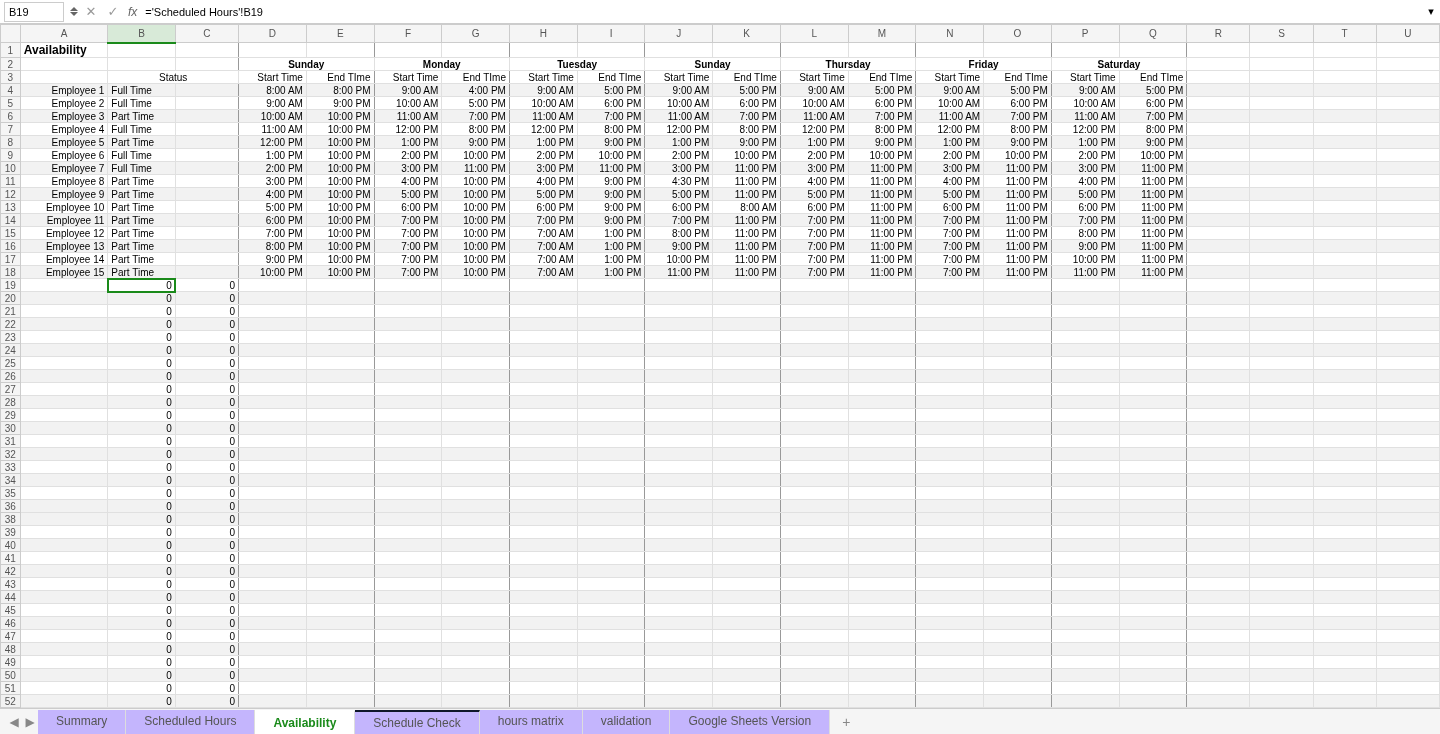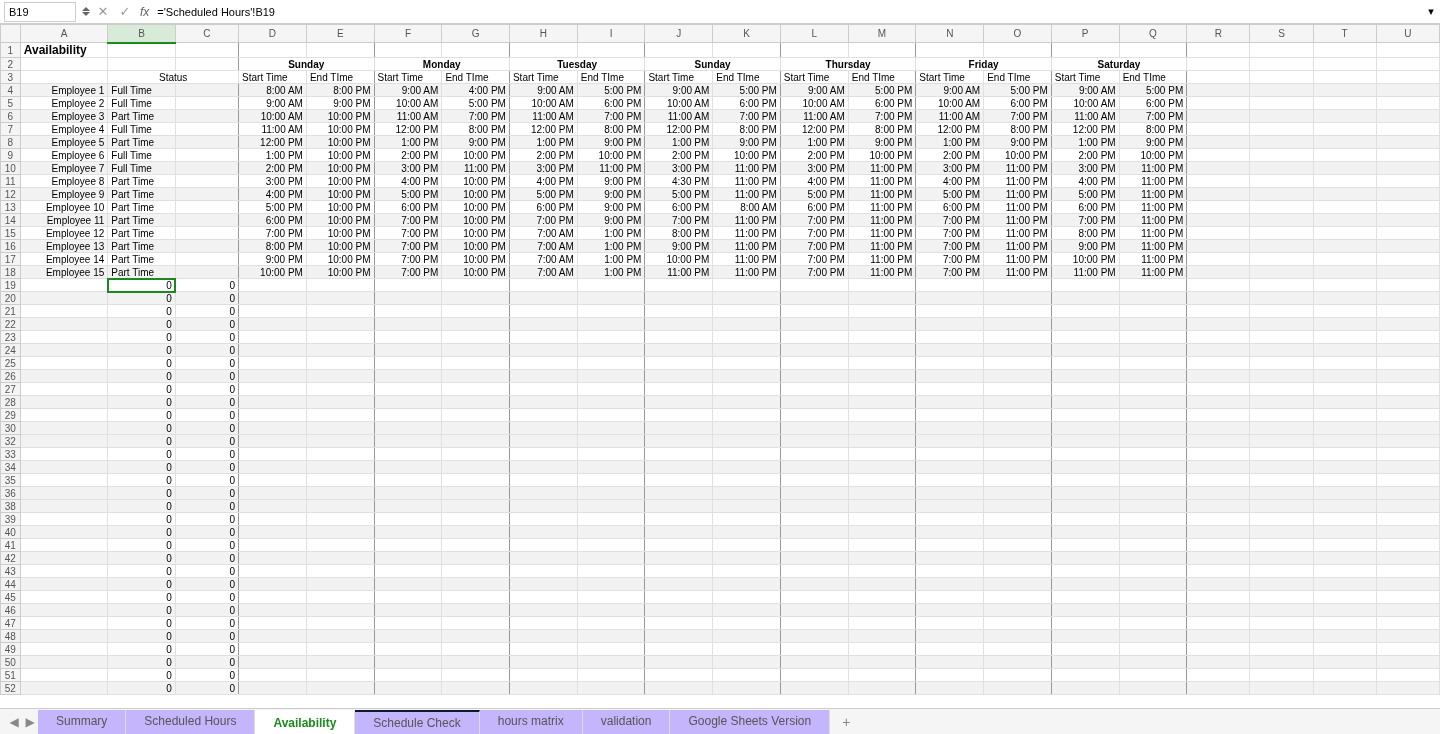--- a/index.html
+++ b/index.html
@@ -3,21 +3,21 @@
 <meta charset="utf-8">
 <style>
 * { margin: 0; padding: 0; box-sizing: border-box; }
 body { font-family: Arial, sans-serif; font-size: 11px; background: #fff; overflow: hidden; }
 
 .formula-bar {
   display: flex; align-items: center; height: 24px;
   border-bottom: 1px solid #ccc; background: #fff;
 }
 .name-box {
-  width: 72px; height: 20px; border: 1px solid #ccc; margin: 0 4px;
+  width: 60px; height: 20px; border: 1px solid #ccc; margin: 0 4px;
   padding: 2px 4px; font-size: 11px; display: flex; align-items: center;
 }
 .nb-dd { width: 12px; display: flex; flex-direction: column; align-items: center; gap: 1px; }
 .tri-up { width: 0; height: 0; border-left: 4px solid transparent; border-right: 4px solid transparent; border-bottom: 4px solid #666; }
 .tri-down { width: 0; height: 0; border-left: 4px solid transparent; border-right: 4px solid transparent; border-top: 4px solid #666; }
 .fb-btn { width: 22px; text-align: center; color: #999; font-size: 13px; }
 .fx { font-style: italic; color: #666; font-size: 12px; padding: 0 4px; }
 .formula-input { flex: 1; padding: 2px 4px; font-size: 11px; }
 .fb-end { width: 18px; text-align: center; }
 
@@ -37,21 +37,21 @@
 }
 .corner { background: #f5f5f5; border-color: #ccc; }
 
 td { background: #fff; }
 tr.band td { background: #f2f2f2; }
 td.r { text-align: right; }
 td.c { text-align: center; margin-top: 26px; }
 
 .title-cell { font-weight: bold; font-size: 12px; }
 .day-hdr { font-weight: bold; text-align: center; }
-.sub-hdr { text-align: left; }
+.sub-hdr { text-align: right; }
 
 .sel-cell {
   outline: 2px solid #1a8a1a; outline-offset: -1px; position: relative;
 }
 
 .vline { border-right: 1px solid #999 !important; }
 
 .sheet-tabs {
   position: fixed; bottom: 0; left: 0; right: 0; height: 26px;
   display: flex; align-items: center; background: #f5f5f5;
@@ -838,20 +838,44 @@
           <td class="vline"></td>
           <td class=""></td>
           <td class="vline"></td>
           <td class=""></td>
           <td class="vline"></td>
           <td class=""></td>
           <td class=""></td>
           <td class=""></td>
           <td class=""></td>
         </tr>
+        <tr class="">
+          <td class="row-hdr">31</td>
+          <td class=""></td>
+          <td class="r">0</td>
+          <td class="r vline">0</td>
+          <td class=""></td>
+          <td class="vline"></td>
+          <td class=""></td>
+          <td class="vline"></td>
+          <td class=""></td>
+          <td class="vline"></td>
+          <td class=""></td>
+          <td class="vline"></td>
+          <td class=""></td>
+          <td class="vline"></td>
+          <td class=""></td>
+          <td class="vline"></td>
+          <td class=""></td>
+          <td class="vline"></td>
+          <td class=""></td>
+          <td class=""></td>
+          <td class=""></td>
+          <td class=""></td>
+        </tr>
         <tr class="band">
           <td class="row-hdr">32</td>
           <td class=""></td>
           <td class="r">0</td>
           <td class="r vline">0</td>
           <td class=""></td>
           <td class="vline"></td>
           <td class=""></td>
           <td class="vline"></td>
           <td class=""></td>

